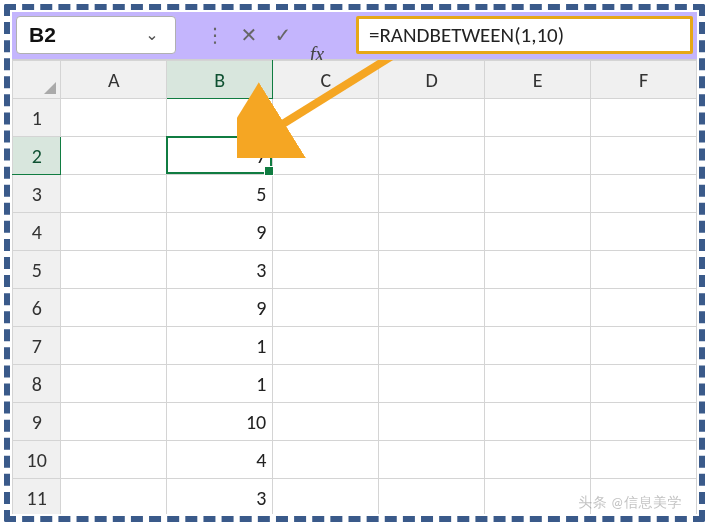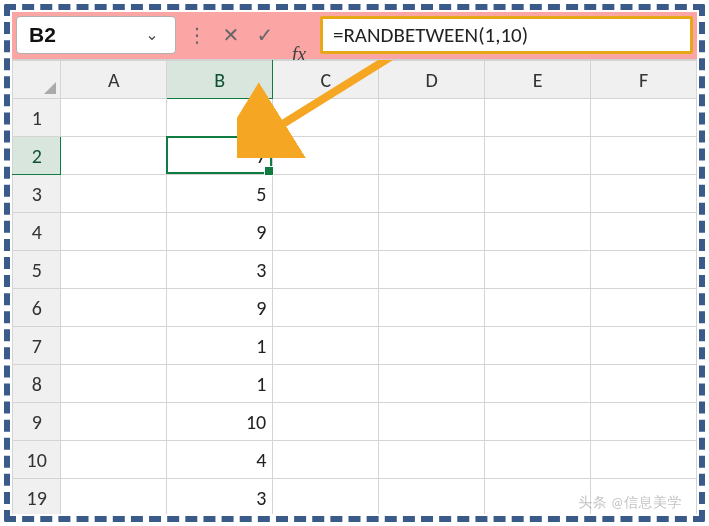--- a/index.html
+++ b/index.html
@@ -30,23 +30,23 @@
     inset: 12px;
     background: #fff;
     display: flex;
     flex-direction: column;
   }
   
   .topbar {
     display: flex;
     align-items: center;
     height: 48px;
-    gap: 0;
+    gap: 18px;
     padding: 4px 4px 6px 4px;
-    background: #fca5a5;
+    background: #c4b5fd;
     border-bottom: 1px solid #d0d0d0;
   }
   .namebox-wrap {
     display: flex;
     align-items: center;
     background: #fff;
     border: 1px solid #b0b0b0;
     border-radius: 4px;
     height: 38px;
     min-width: 160px;
@@ -311,21 +311,21 @@
           <tr>
             <th class="rowhdr">10</th>
             <td></td>
             <td class="num">4</td>
             <td></td>
             <td></td>
             <td></td>
             <td></td>
           </tr>
           <tr>
-            <th class="rowhdr">19</th>
+            <th class="rowhdr">11</th>
             <td></td>
             <td class="num">3</td>
             <td></td>
             <td></td>
             <td></td>
             <td></td>
           </tr>
         </tbody>
     </table>
 

